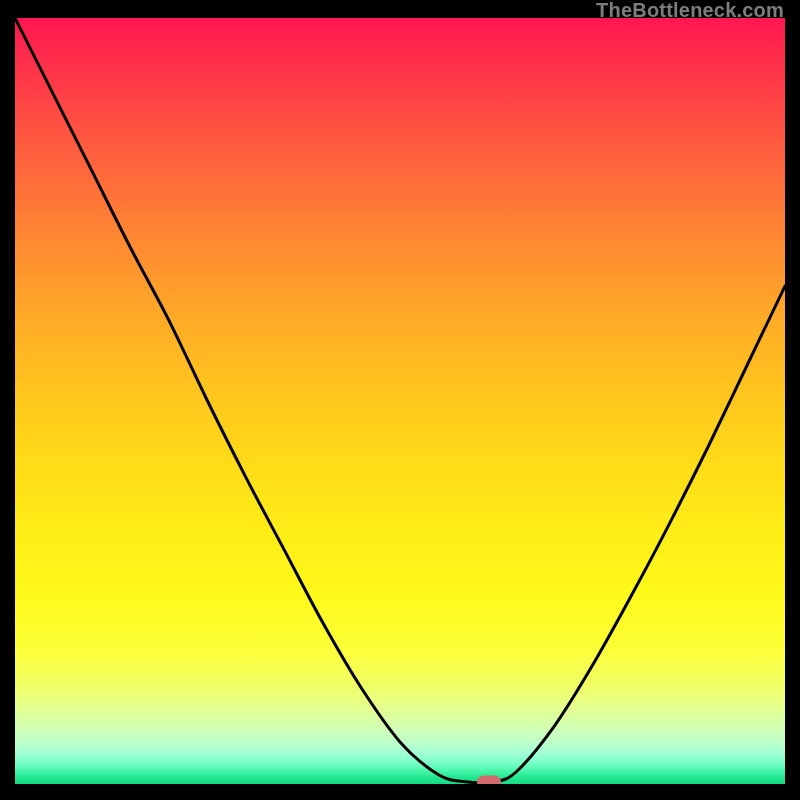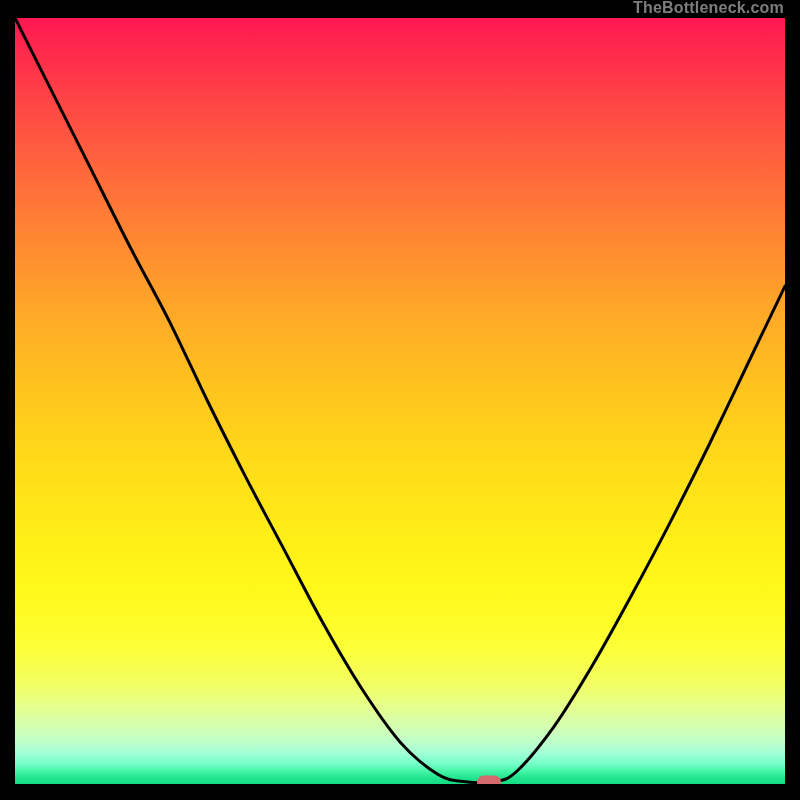--- a/index.html
+++ b/index.html
@@ -63,21 +63,21 @@
     height: 13px;
     border-radius: 7px;
     background: #d36a6c;
     transform: translate(-50%, -50%);
   }
   .watermark {
     position: absolute;
     top: -1px;
     right: 16px;
     font-family: Arial, Helvetica, sans-serif;
-    font-size: 16px;
+    font-size: 20px;
     font-weight: 600;
     color: #7d7d7d;
     letter-spacing: 0.2px;
   }
 </style>
 </head>
 <body>
 
 <div class="frame">
   <div class="watermark">TheBottleneck.com</div>

